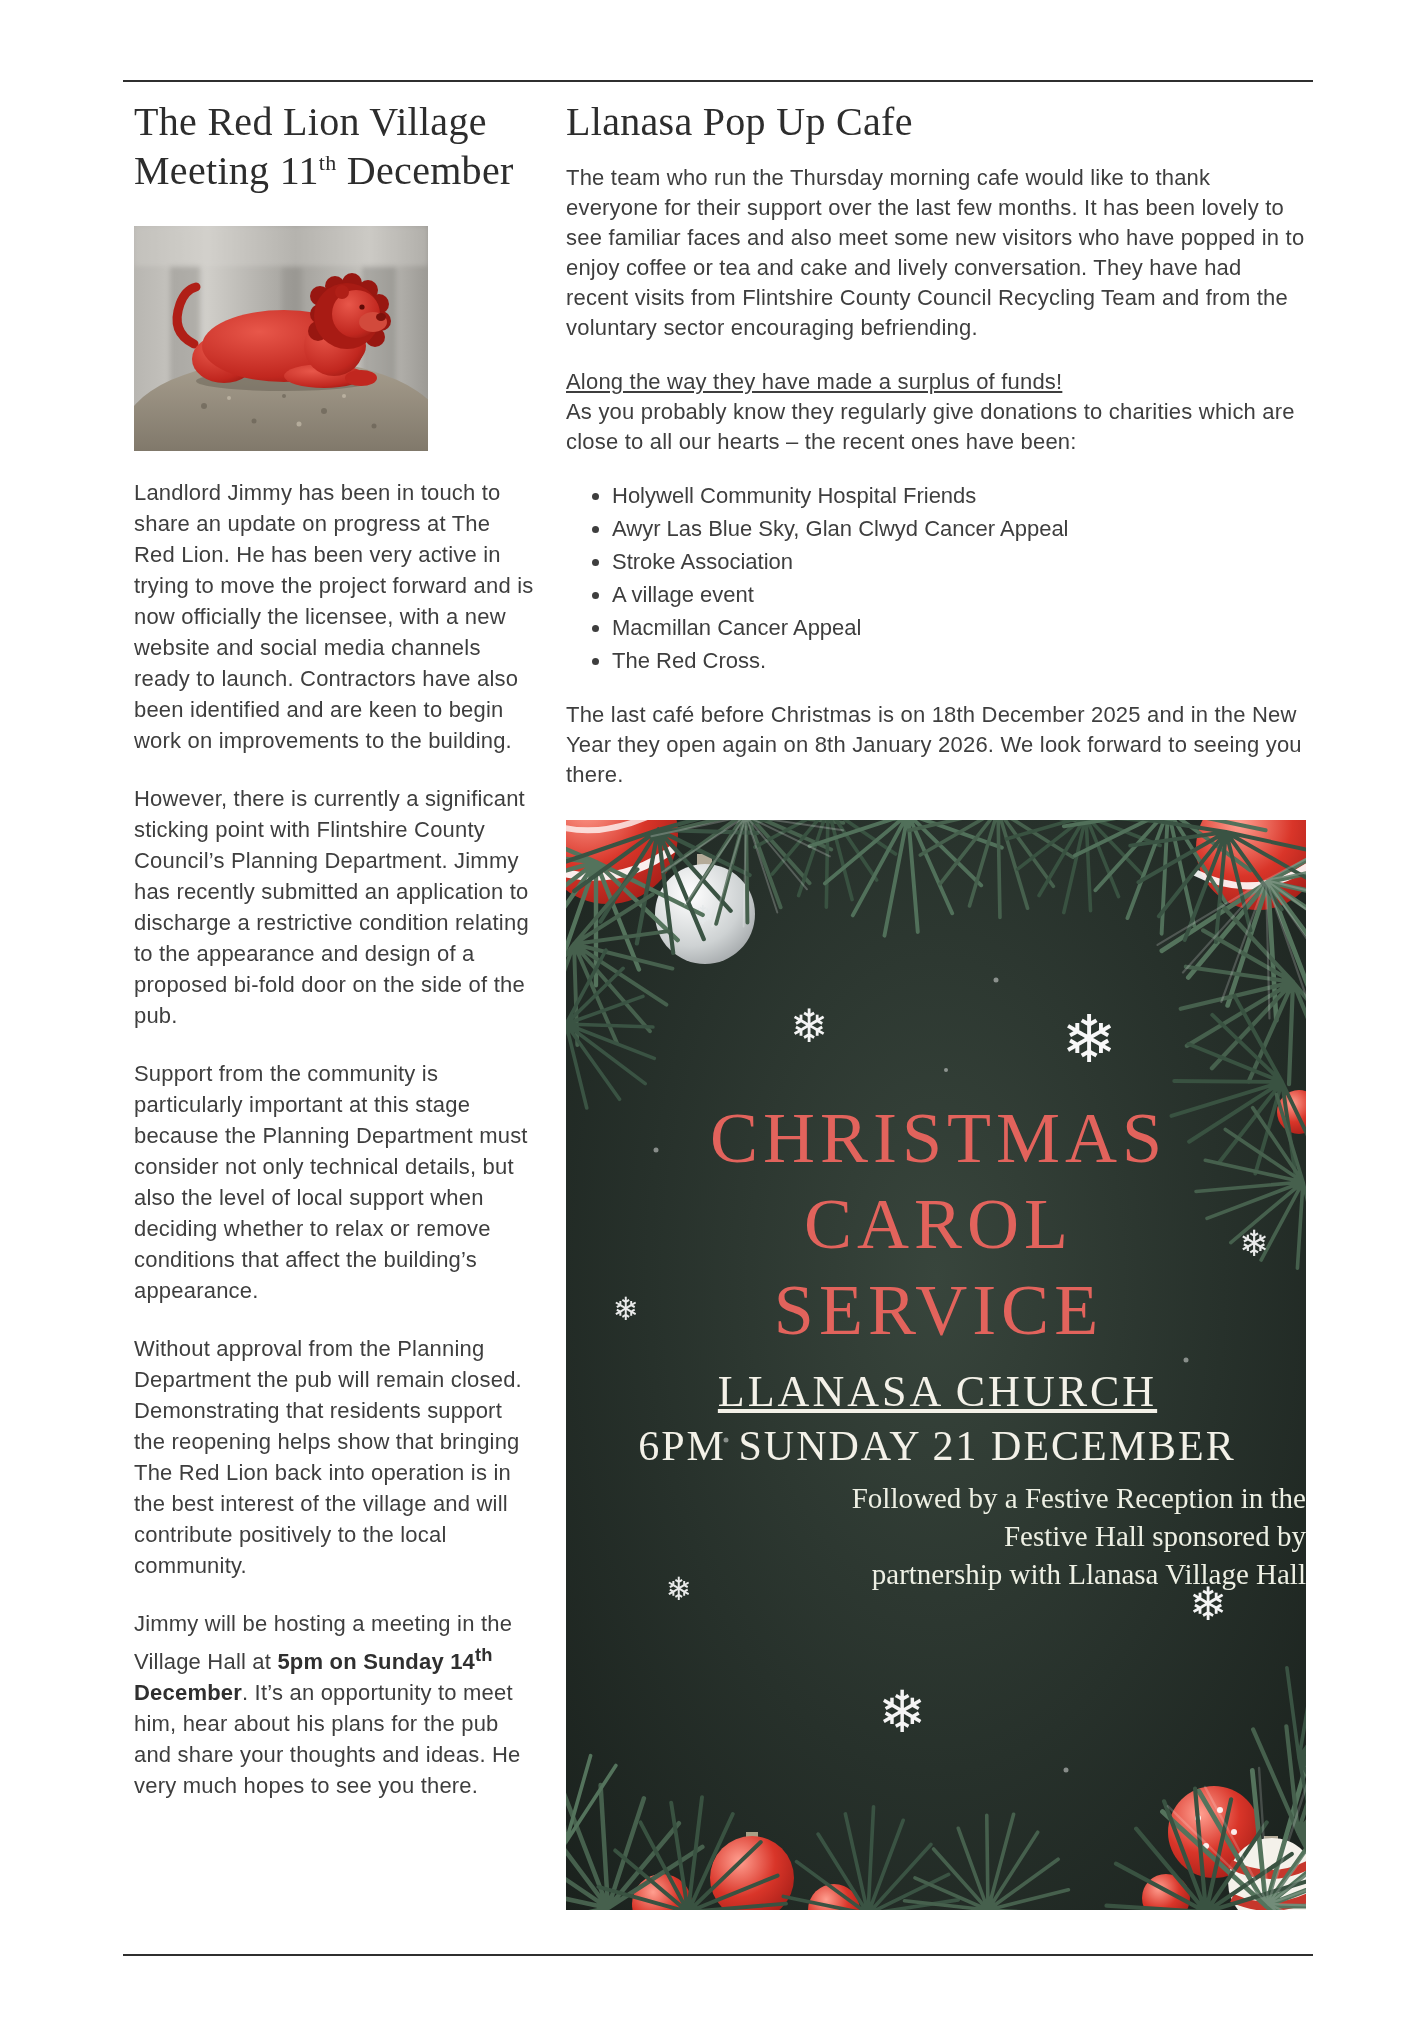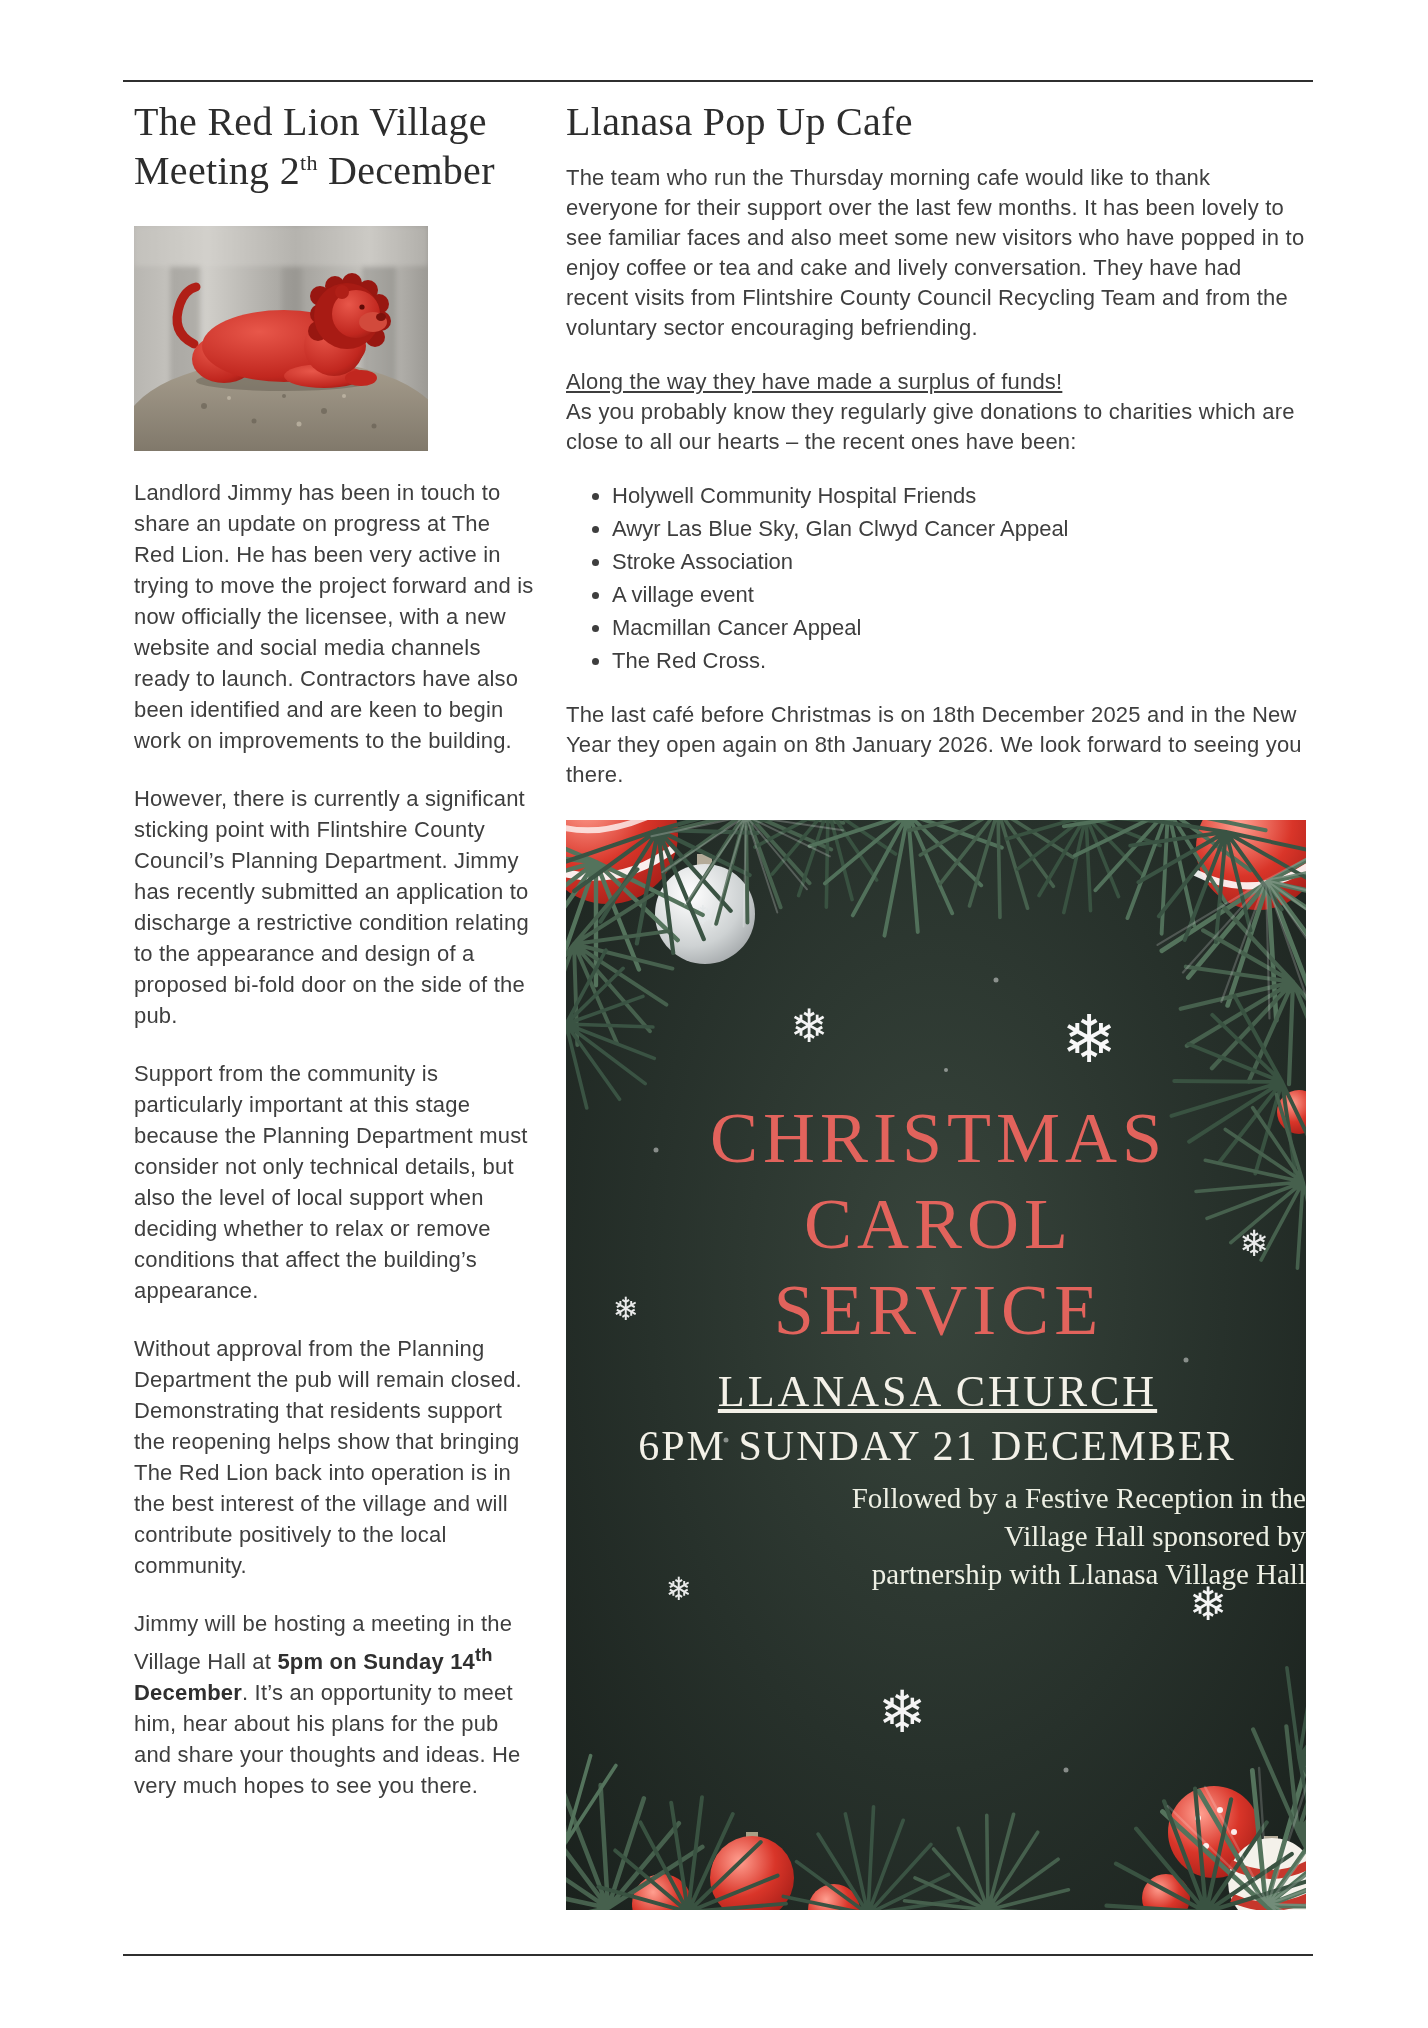--- a/index.html
+++ b/index.html
@@ -67,21 +67,21 @@
 <div class="page">
 
   <div class="rule rule-top"></div>
   <div class="rule rule-bottom"></div>
 
   <div class="columns">
 
     <div class="col-left">
       <h1>
         <span>The Red Lion Village</span><br>
-        <span>Meeting 2</span><sup>th</sup><span> December</span>
+        <span>Meeting 11</span><sup>th</sup><span> December</span>
       </h1>
 
       <div class="photo">
         <svg width="294" height="225" viewBox="0 0 294 225" xmlns="http://www.w3.org/2000/svg">
           <defs>
             <linearGradient id="phbg" x1="0" y1="0" x2="1" y2="0">
               <stop offset="0" stop-color="#b8b6b1"></stop>
               <stop offset="0.25" stop-color="#d0cec9"></stop>
               <stop offset="0.55" stop-color="#a3a19c"></stop>
               <stop offset="0.8" stop-color="#c6c4bf"></stop>
@@ -284,21 +284,21 @@
         <div class="poster-textlayer">
           <div class="poster-title">
             <div>CHRISTMAS</div>
             <div>CAROL</div>
             <div>SERVICE</div>
           </div>
           <div class="poster-venue">LLANASA CHURCH</div>
           <div class="poster-datetime">6PM SUNDAY 21 DECEMBER</div>
           <div class="poster-details">
             <div>Followed by a Festive Reception in the</div>
-            <div>Village Hall sponsored by</div>
+            <div>Festive Hall sponsored by</div>
             <div>partnership with Llanasa Village Hall</div>
           </div>
         </div>
       </div>
 
     </div>
   </div>
 </div>
 
 </body></html>

